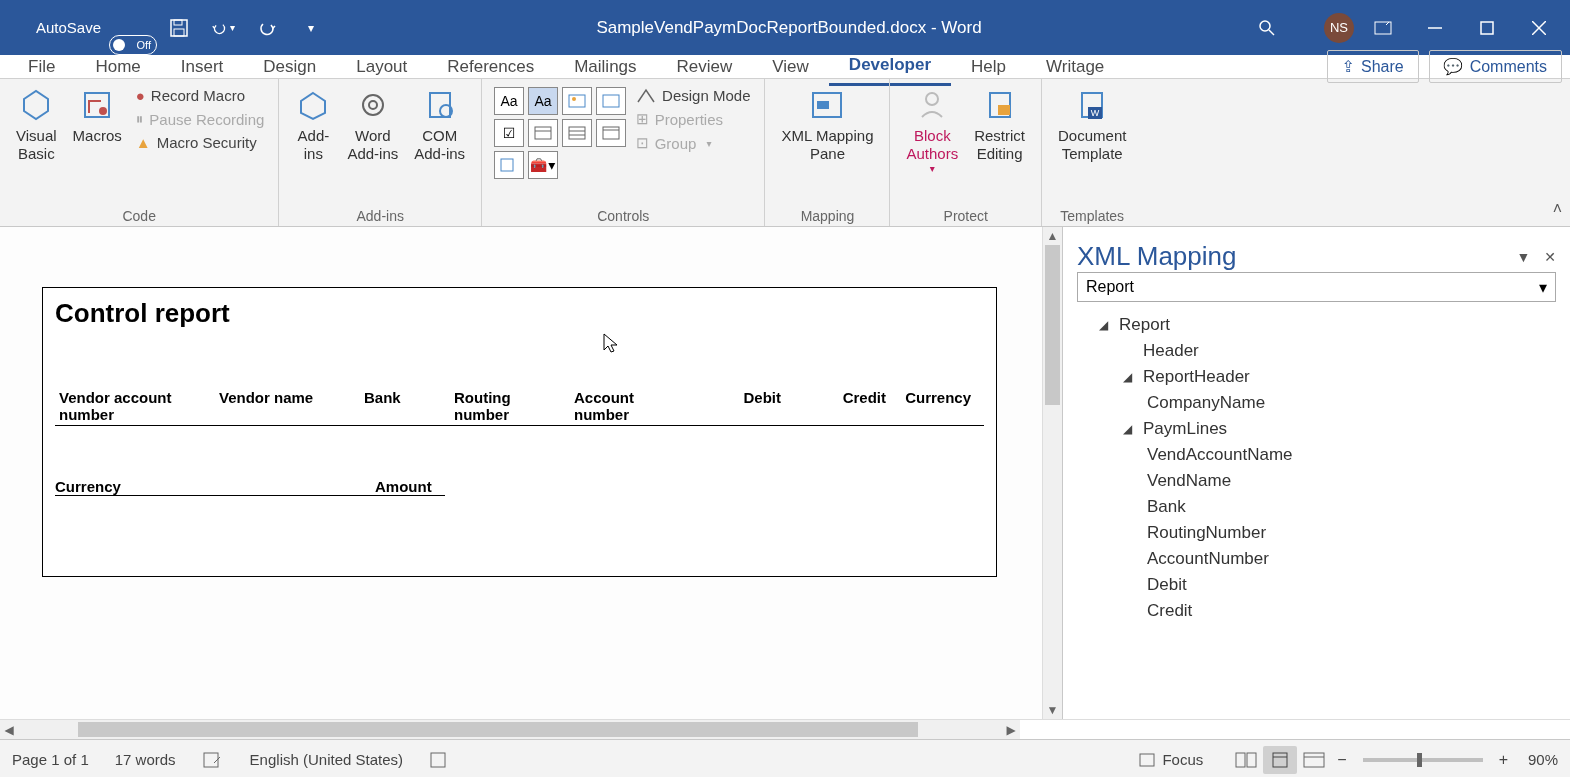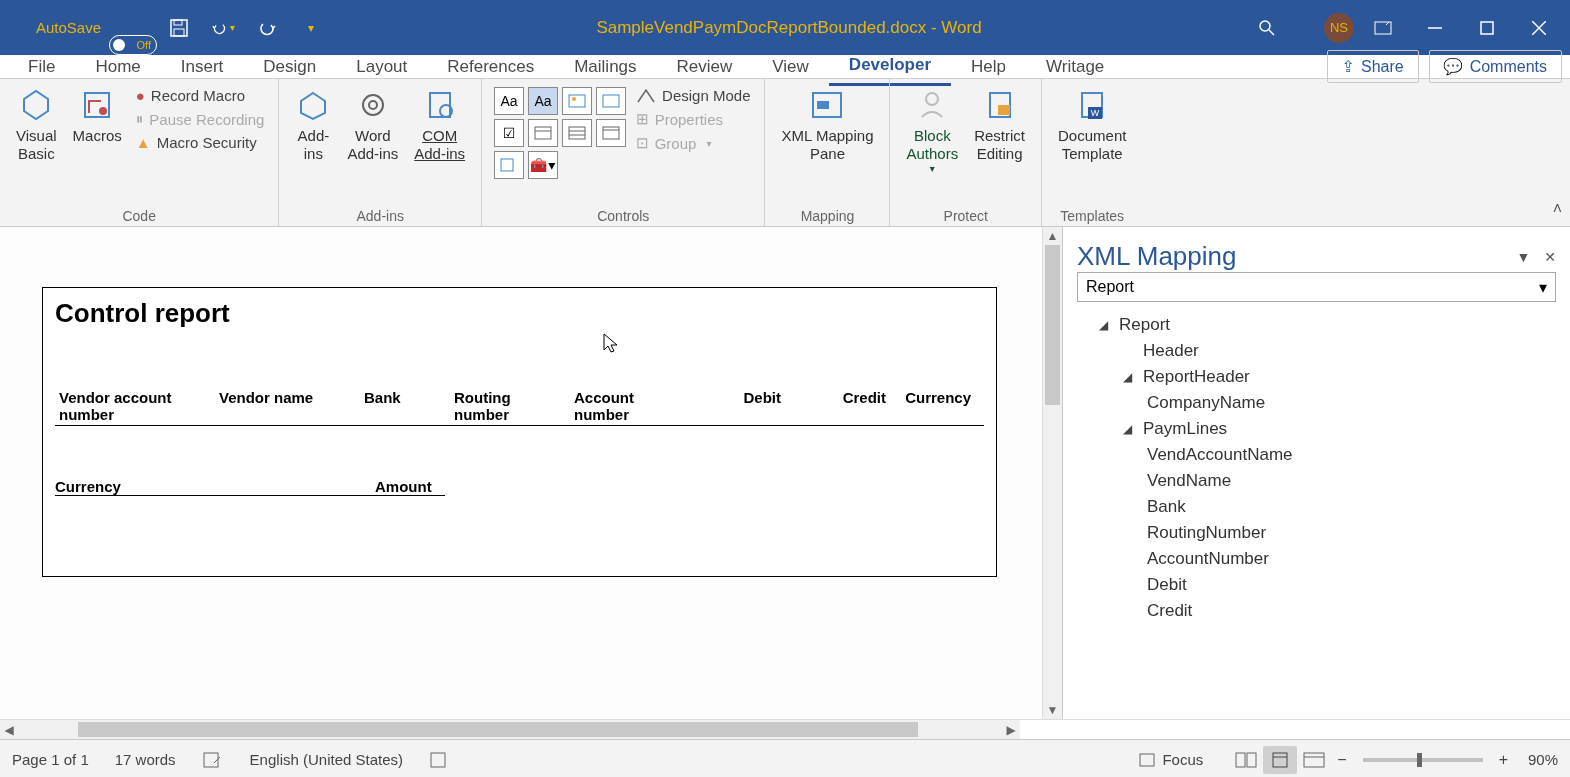--- a/index.html
+++ b/index.html
@@ -1,19 +1,19 @@
 <!DOCTYPE html>
 <html><head>
 <meta charset="utf-8">
 <style>
 * { margin: 0; padding: 0; box-sizing: border-box; font-family: "Segoe UI", Arial, sans-serif; }
 body { background: #fff; width: 1570px; height: 777px; overflow: hidden; }
 
 
-.titlebar { background: #2b579a; height: 55px; display: flex; align-items: center; color: #eab308; padding: 0 8px; justify-content: space-between; }
+.titlebar { background: #2b579a; height: 55px; display: flex; align-items: center; color: #ffffff; padding: 0 8px; justify-content: space-between; }
 .autosave { display:flex; align-items:center; gap:8px; margin-left:28px; font-size:15px;}
 .autosave-toggle { width:48px; height:20px; border:1px solid #fff; border-radius:10px; position:relative; display:flex; align-items:center;margin-top:34px; }
 .autosave-toggle span { position:absolute; right:5px; font-size:11px;}
 .autosave-toggle::before { content:''; width:12px; height:12px; background:#fff; border-radius:50%; position:absolute; left:3px;}
 .tb-icon { width:24px; height:24px; display:flex; align-items:center; justify-content:center; margin:0 10px; cursor:pointer; font-size:18px;}
 .title-text { flex:1; text-align:center; font-size:17px; }
 .tb-right { display:flex; align-items:center; gap:6px;margin-left:35px; }
 .user-badge { width:30px; height:30px; border-radius:50%; background:#7a4a3a; display:flex; align-items:center; justify-content:center; font-size:13px;}
 .win-btn { width:46px; height:32px; display:flex; align-items:center; justify-content:center; cursor:pointer; font-size:15px;}
 
@@ -235,21 +235,21 @@
           <span style="white-space:pre-line;">Word
 Add-ins</span>
         </div>
       <div class="big-btn">
           <div class="ico">
             <svg width="32" height="32">
               <rect x="6" y="4" width="20" height="24" fill="none" stroke="#4a88c7" stroke-width="2"></rect>
               <circle cx="22" cy="22" r="6" fill="none" stroke="#4a88c7" stroke-width="2"></circle>
             </svg>
           </div>
-          <span style="white-space:pre-line;text-decoration:underline;">COM
+          <span style="white-space:pre-line;">COM
 Add-ins</span>
         </div>
     </div>
     <div class="ribbon-group-label">Add-ins</div>
   </div>
 
   <div class="ribbon-group">
     <div class="ribbon-group-body">
       <div class="controls-grid">
         <div class="ctl-cell">Aa</div>
@@ -327,21 +327,21 @@
           </div>
           <span style="white-space:pre-line;">XML Mapping
 Pane</span>
         </div>
     </div>
     <div class="ribbon-group-label">Mapping</div>
   </div>
 
   <div class="ribbon-group">
     <div class="ribbon-group-body">
-      <div class="big-btn" style="color:#14532d;">
+      <div class="big-btn" style="color:#be185d;">
           <div class="ico">
             <svg width="32" height="32">
               <circle cx="16" cy="10" r="6" fill="none" stroke="#bbb" stroke-width="2"></circle>
               <path d="M6 28 Q16 18 26 28" fill="none" stroke="#bbb" stroke-width="2"></path>
             </svg>
           </div>
           <span style="white-space:pre-line;">Block
 Authors</span>
           <span style="font-size:10px;">▾</span>
         </div>

